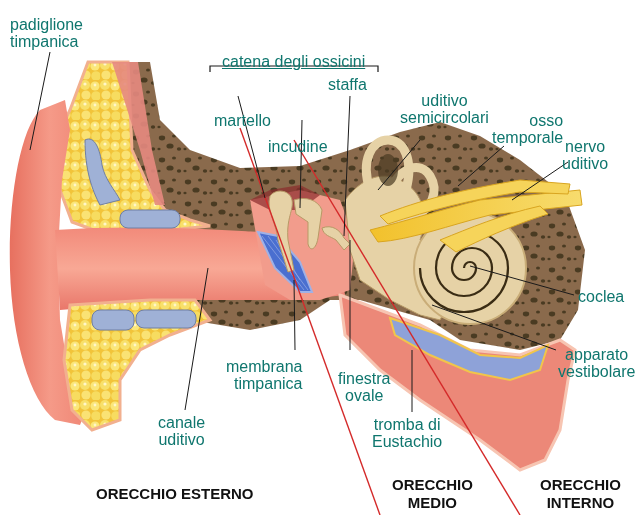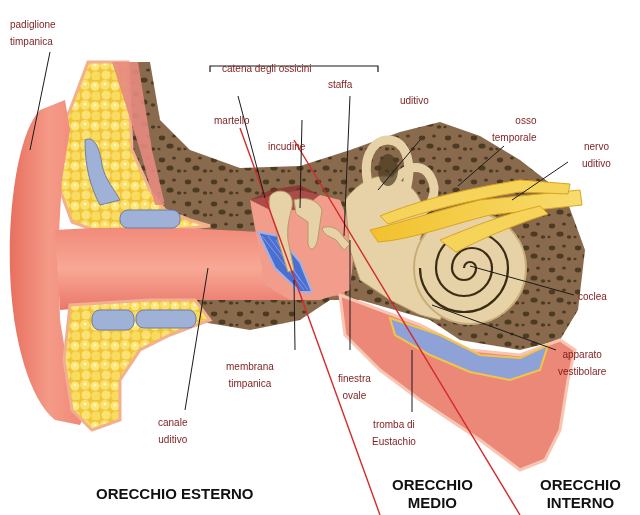--- a/index.html
+++ b/index.html
@@ -1,18 +1,18 @@
 <!DOCTYPE html>
 <html><head>
   <meta charset="utf-8">
   <style>
     html, body { margin: 0; padding: 0; background: #ffffff; }
     body { width: 640px; height: 515px; position: relative; overflow: hidden; font-family: "Liberation Sans", "DejaVu Sans", sans-serif; }
     #diagram { position: absolute; left: 0; top: 0; width: 640px; height: 515px; }
-    .lbl { position: absolute; color: #7f1d1d; font-size: 10px; line-height: 17px; text-align: center; white-space: nowrap; }
+    .lbl { position: absolute; color: #0f766e; font-size: 16px; line-height: 17px; text-align: center; white-space: nowrap; }
     .lbl.left { text-align: left; }
     .region { position: absolute; color: #111; font-weight: bold; font-size: 15px; line-height: 18px; text-align: center; white-space: nowrap; }
     .line2 { display: block; }
   </style>
 </head>
 <body>
 
 <svg id="diagram" viewBox="0 0 640 515" xmlns="http://www.w3.org/2000/svg">
   <defs>
     <pattern id="bonePat" width="26" height="22" patternUnits="userSpaceOnUse">
@@ -116,60 +116,61 @@
     <line x1="412" y1="350" x2="412" y2="412"></line>
     <line x1="208" y1="268" x2="185" y2="410"></line>
   </g>
 </svg>
 
 <div class="lbl left" style="left:10px; top:16px;">
   <span class="line2">padiglione</span>
   <span class="line2">timpanica</span>
 </div>
 
-<div class="lbl" style="left:222px; top:60px;">
+<div class="lbl" style="left:222px; top:53px;text-decoration:underline;">
   <span>catena degli ossicini</span>
 </div>
 
 <div class="lbl" style="left:214px; top:76px;margin-top:36px;">
   <span>martello</span>
 </div>
 
 <div class="lbl" style="left:268px; top:98px;margin-top:40px;">
   <span>incudine</span>
 </div>
 
 <div class="lbl" style="left:328px; top:76px;">
   <span>staffa</span>
 </div>
 
 <div class="lbl" style="left:400px; top:92px;">
   <span class="line2">uditivo</span>
+  <span class="line2">semicircolari</span>
 </div>
 
 <div class="lbl" style="left:492px; top:112px;text-align:right;">
   <span class="line2">osso</span>
   <span class="line2">temporale</span>
 </div>
 
-<div class="lbl" style="left:582px; top:138px;">
+<div class="lbl" style="left:562px; top:138px;">
   <span class="line2">nervo</span>
   <span class="line2">uditivo</span>
 </div>
 
 <div class="lbl" style="left:578px; top:288px;">
   <span>coclea</span>
 </div>
 
 <div class="lbl" style="left:558px; top:346px;">
   <span class="line2">apparato</span>
   <span class="line2">vestibolare</span>
 </div>
 
-<div class="lbl" style="left:226px; top:358px;">
+<div class="lbl" style="left:226px; top:358px;text-align:right;">
   <span class="line2">membrana</span>
   <span class="line2">timpanica</span>
 </div>
 
 <div class="lbl" style="left:338px; top:370px;">
   <span class="line2">finestra</span>
   <span class="line2">ovale</span>
 </div>
 
 <div class="lbl" style="left:372px; top:416px;">

